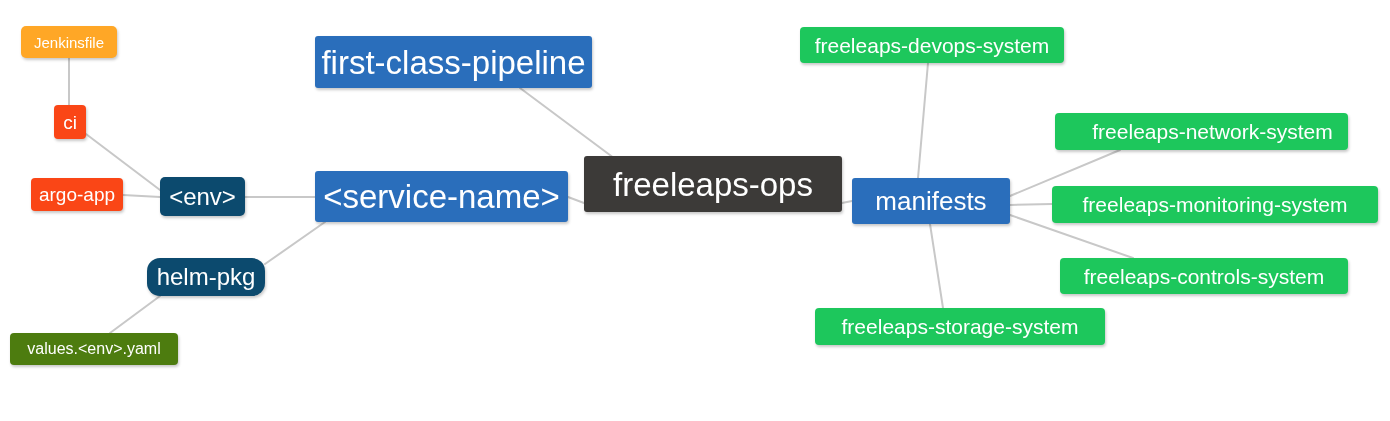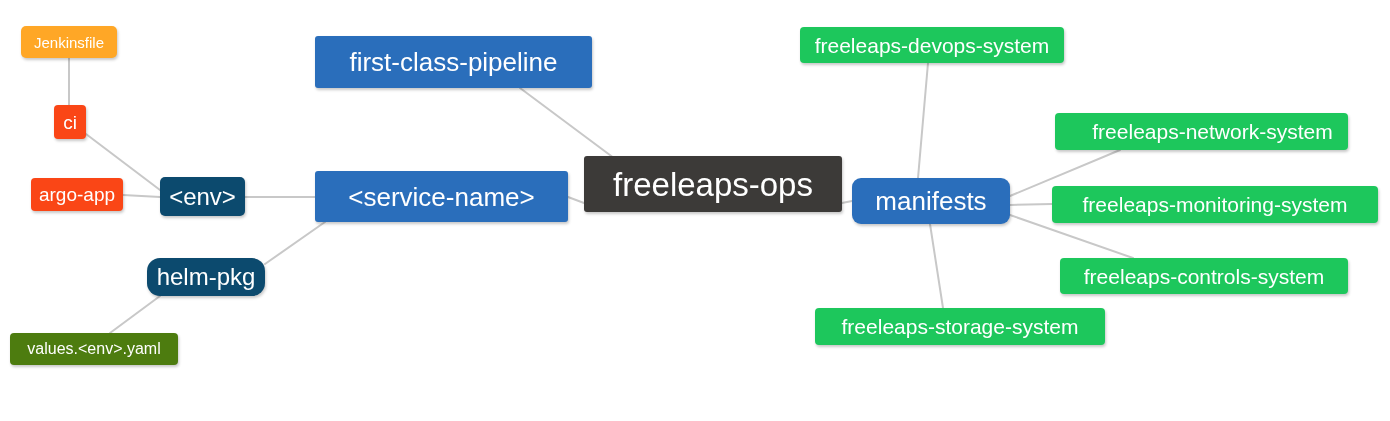--- a/index.html
+++ b/index.html
@@ -45,27 +45,27 @@
   }
 
   
   .n-root {
     background: #3c3a38;
     font-size: 33px;
     border-radius: 3px;
   }
   .n-blue {
     background: #2a6ebb;
-    font-size: 26px;
+    font-size: 33px;
     border-radius: 3px;
   }
   .n-blue-sm {
     background: #2a6ebb;
     font-size: 26px;
-    border-radius: 9px;
+    border-radius: 3px;
   }
   .n-green {
     background: #1dc75c;
     font-size: 21px;
     border-radius: 4px;
   }
   .n-green-md {
     background: #0c4a6e;
     font-size: 24px;
     border-radius: 5px;

